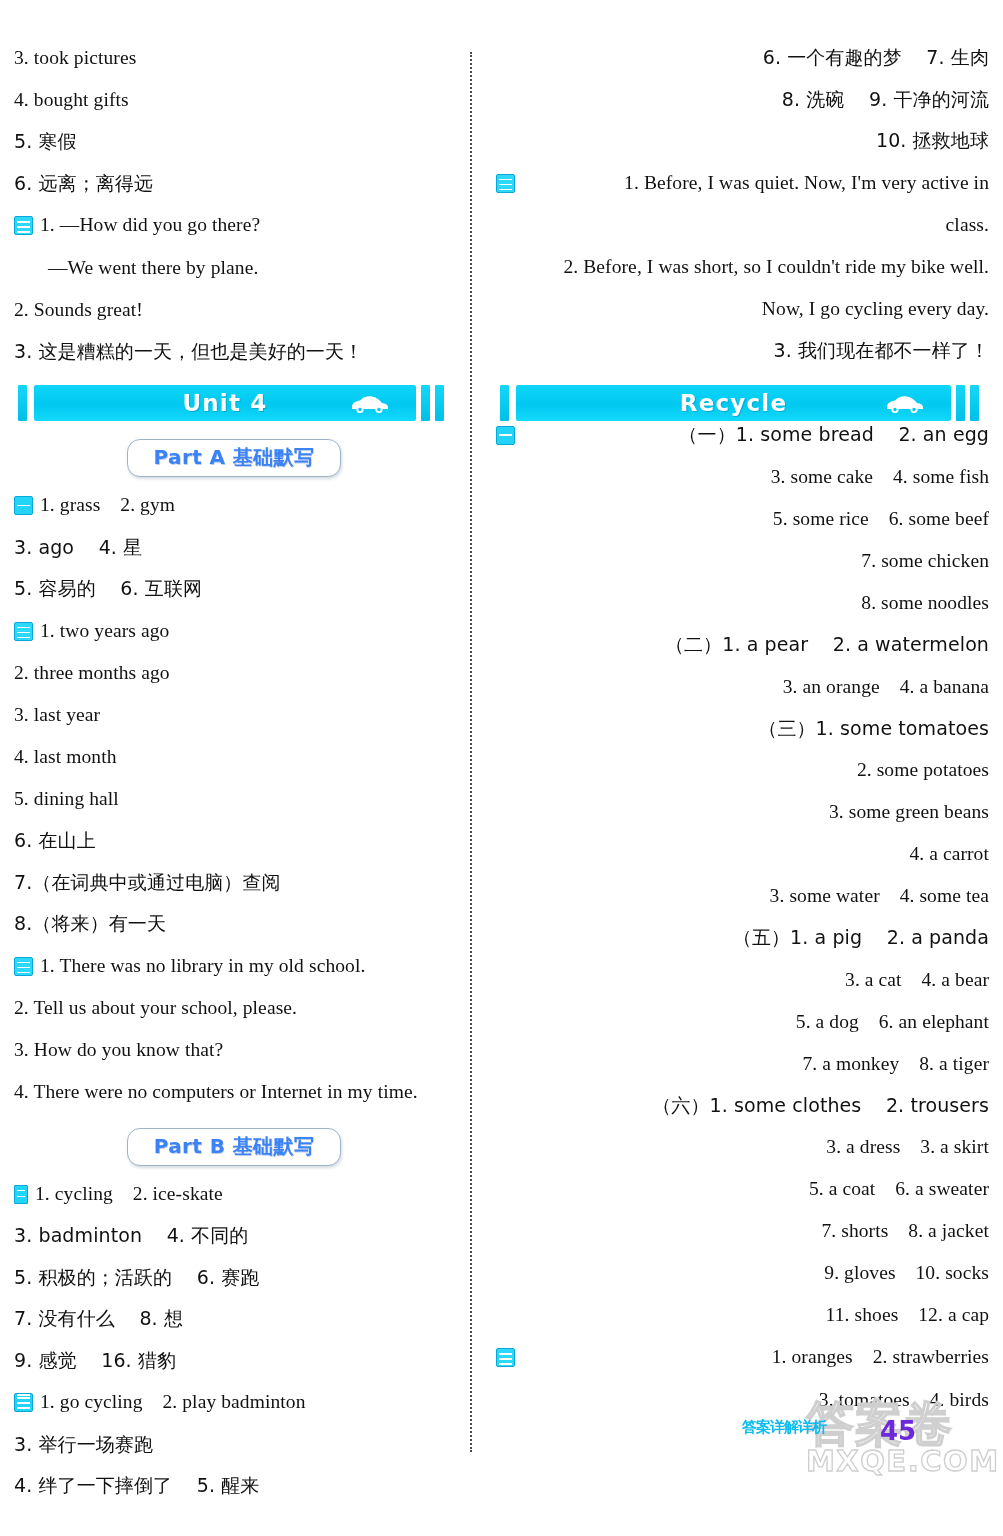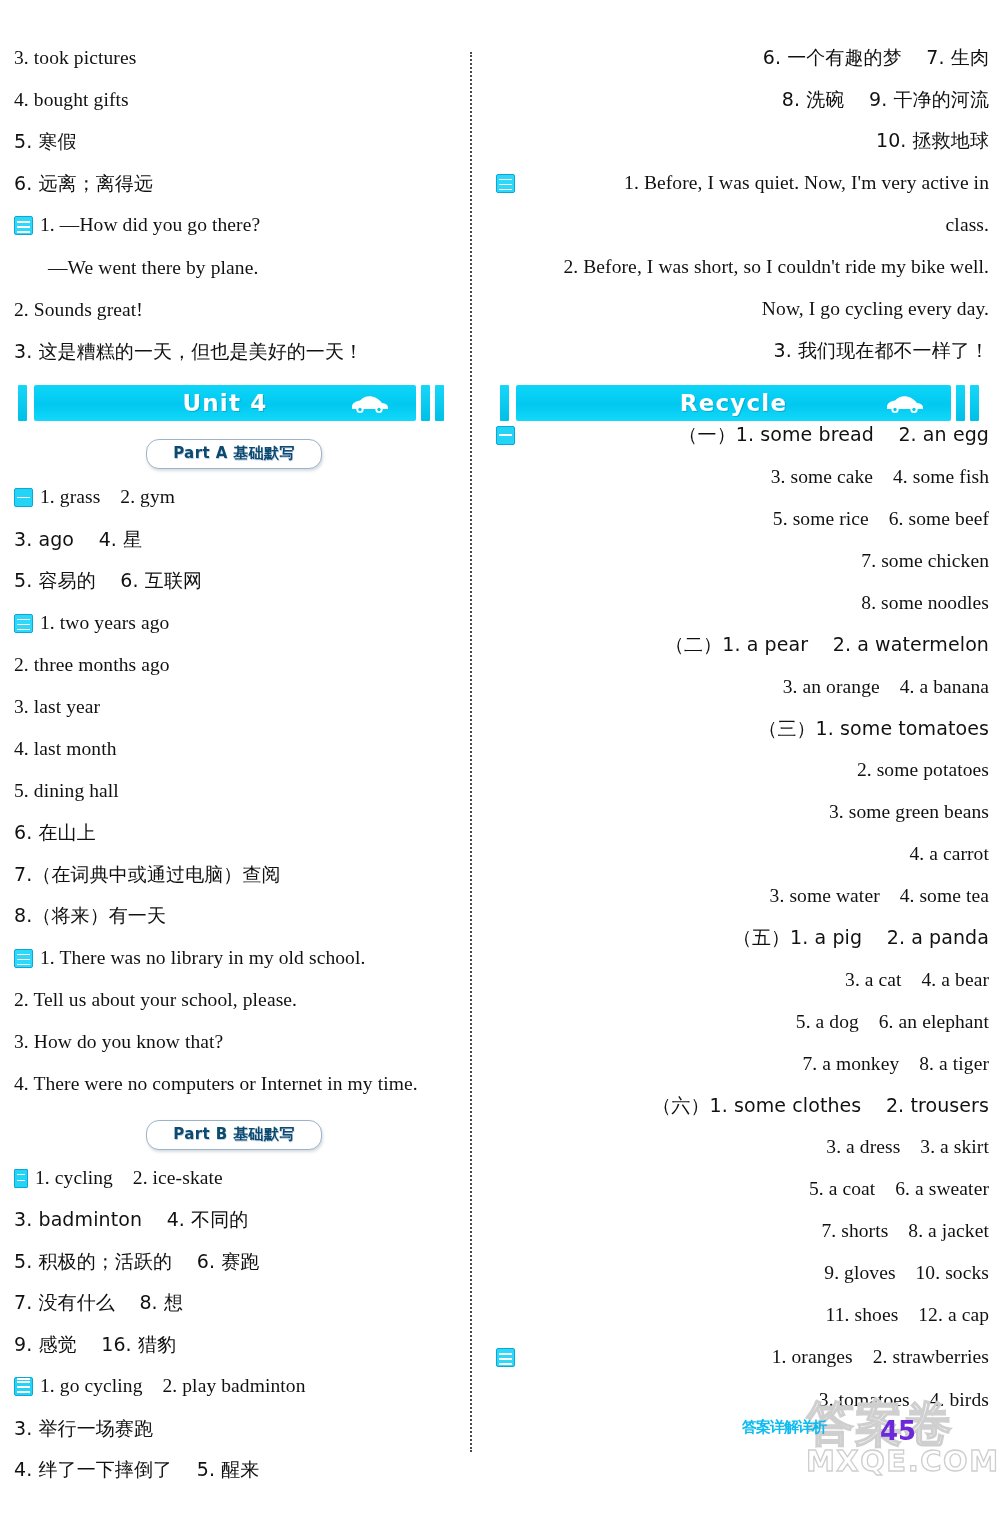--- a/index.html
+++ b/index.html
@@ -132,24 +132,24 @@
     margin: 14px 0 18px 0;
   }
   .badge {
     border: 1.6px solid #9fb3c8;
     border-radius: 13px;
     padding: 4px 26px 5px 26px;
     box-shadow: 1px 2px 3px rgba(120,140,160,.30);
     background: #fff;
   }
   .badge-text {
-    color: #0c4a6e;
-    font-family: "DejaVu Sans", "Liberation Sans", sans-serif;
-    font-weight: bold;
-    font-size: 15px;
+    color: #3b82f6;
+    font-family: "DejaVu Sans", "Liberation Sans", sans-serif;
+    font-weight: bold;
+    font-size: 20px;
     letter-spacing: 0.4px;
     text-shadow: 0.6px 0.6px 0 rgba(0,60,160,.25);
   }
 
   
   .footer {
     position: absolute;
     left: 0; bottom: 0;
     width: 1003px; height: 96px;
   }

